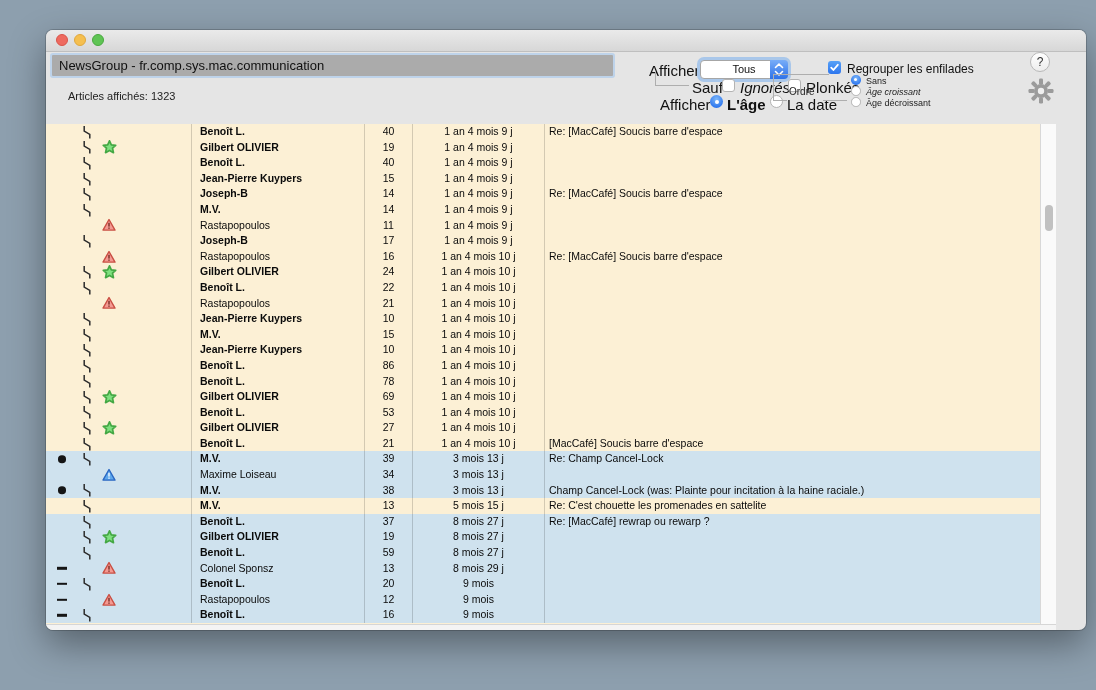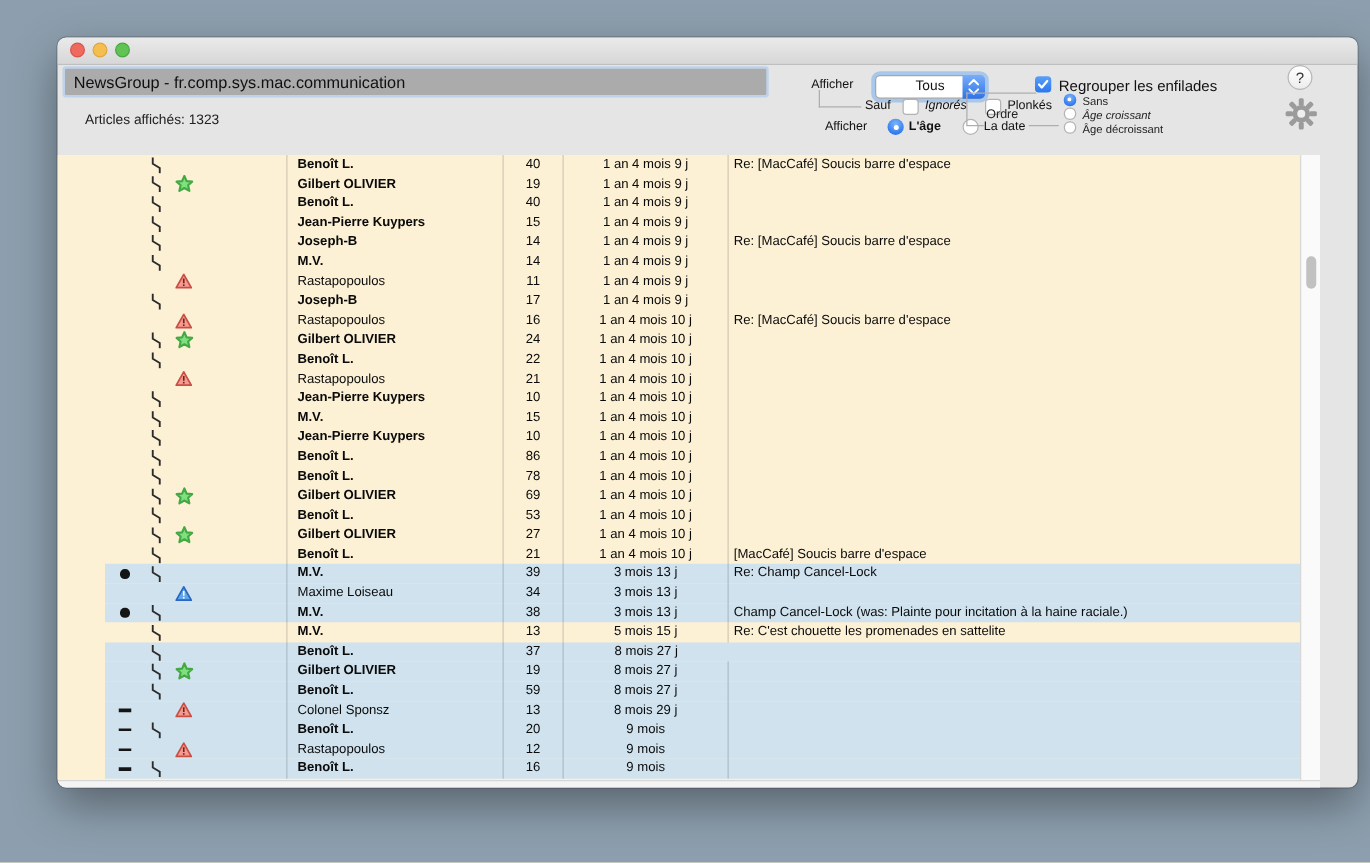--- a/index.html
+++ b/index.html
@@ -20,21 +20,21 @@
     background:linear-gradient(#eaeaea,#d7d7d7);border-bottom:1px solid #bfbfbf;}
   .light{position:absolute;top:4px;width:12px;height:12px;border-radius:50%;box-sizing:border-box;}
   .light.red{left:10px;background:#ee6a5f;border:1px solid #d9544a;}
   .light.yellow{left:28px;background:#f5bf4f;border:1px solid #dfa73c;}
   .light.green{left:46px;background:#5fc454;border:1px solid #49a83f;}
   
   .titlefield{position:absolute;left:6px;top:25px;width:554px;height:21px;
     background:#ababab;box-shadow:0 0 0 2px #bed3ea;border-radius:1px;
     font-size:13px;line-height:21px;padding-left:7px;color:#101010;white-space:nowrap;overflow:hidden;}
   .articles{position:absolute;left:22px;top:60px;font-size:11px;color:#222;}
-  .lbl{position:absolute;font-size:10px;color:#111;white-space:nowrap;}
+  .lbl{position:absolute;font-size:15px;color:#111;white-space:nowrap;}
   .lbl.sm{font-size:10px;color:#222;}
   .slbl{position:absolute;font-size:9px;color:#222;white-space:nowrap;}
   .bracket{position:absolute;box-sizing:border-box;}
   .b1{left:609px;top:42px;width:34px;height:14px;border-left:1px solid #aeaeae;border-bottom:1px solid #aeaeae;}
   .b2{left:727px;top:44px;width:56px;height:26px;border-left:1px solid #aeaeae;border-top:1px solid #aeaeae;}
   .b2h{left:777px;top:70px;width:24px;height:1px;background:#aeaeae;}
   .b2h2{left:727px;top:70px;width:14px;height:1px;background:#aeaeae;}
   .popup{position:absolute;left:654px;top:30px;width:88px;height:19px;background:#fff;
     border:1px solid #a6a6a6;border-radius:4px;box-shadow:0 0 0 3px #a9c7ea;
     font-size:11px;text-align:center;line-height:17px;color:#111;box-sizing:border-box;}
@@ -55,21 +55,21 @@
     text-align:center;line-height:18px;font-size:12px;color:#333;}
   .gearbox{position:absolute;left:982px;top:48px;width:26px;height:26px;}
   
   .thead{position:absolute;left:0;top:78px;width:994px;height:16px;background:#fdfdfd;
     border-top:1px solid #c6c6c6;border-bottom:1px solid #c6c6c6;box-sizing:border-box;
     display:grid;grid-template-columns:146px 173px 48px 132px 1fr;font-size:10.5px;color:#111;}
   .thead .hc{border-right:1px solid #d2d2d2;text-align:center;line-height:14px;overflow:hidden;}
   .thead .hc:last-child{border-right:none;}
   .rows{position:absolute;left:0;top:94px;width:994px;height:500px;overflow:hidden;background:#fcf0d5;}
   .row{display:grid;grid-template-columns:146px 173px 48px 132px 1fr;height:15.6px;
-    font-size:10.5px;line-height:15.6px;color:#0a0a0a;margin-left:38px;}
+    font-size:10.5px;line-height:15.6px;color:#0a0a0a;}
   .row.cream{background:#fcf0d5;}
   .row.blue{background:#cfe2ee;}
   .row>div{border-right:1px solid rgba(0,0,0,.16);overflow:hidden;white-space:nowrap;box-sizing:border-box;}
   .row>div:last-child{border-right:none;}
   .c-icons{position:relative;}
   .c-author{padding-left:8px;}
   .c-author.bold{font-weight:bold;}
   .c-lines{text-align:center;}
   .c-age{text-align:center;}
   .c-subject{padding-left:4px;}
@@ -464,20 +464,21 @@
       </div>
       <div class="row blue">
         <div class="c-icons">
           <svg class="mk th" width="10" height="14" viewBox="0 0 10 15">
             <path d="M2 1 L2 6.5 L8 10 L8 14.5" fill="none" stroke="#2b2b2b" stroke-width="1.6"></path>
           </svg>
         </div>
         <div class="c-author bold">Benoît L.</div>
         <div class="c-lines">37</div>
         <div class="c-age">8 mois 27 j</div>
+        <div class="c-subject">Re: [MacCafé] rewrap ou rewarp ?</div>
       </div>
       <div class="row blue">
         <div class="c-icons">
           <svg class="mk th" width="10" height="14" viewBox="0 0 10 15">
             <path d="M2 1 L2 6.5 L8 10 L8 14.5" fill="none" stroke="#2b2b2b" stroke-width="1.6"></path>
           </svg>
           <svg class="mk bdg" width="15" height="15" viewBox="0 0 14 14">
             <path d="M7 1.2 L8.7 5 L12.8 5.4 L9.8 8.1 L10.7 12.3 L7 10.2 L3.3 12.3 L4.2 8.1 L1.2 5.4 L5.3 5 Z" fill="#7fe07f" stroke="#44a844" stroke-width="1.6" stroke-linejoin="round"></path>
           </svg>
         </div>

